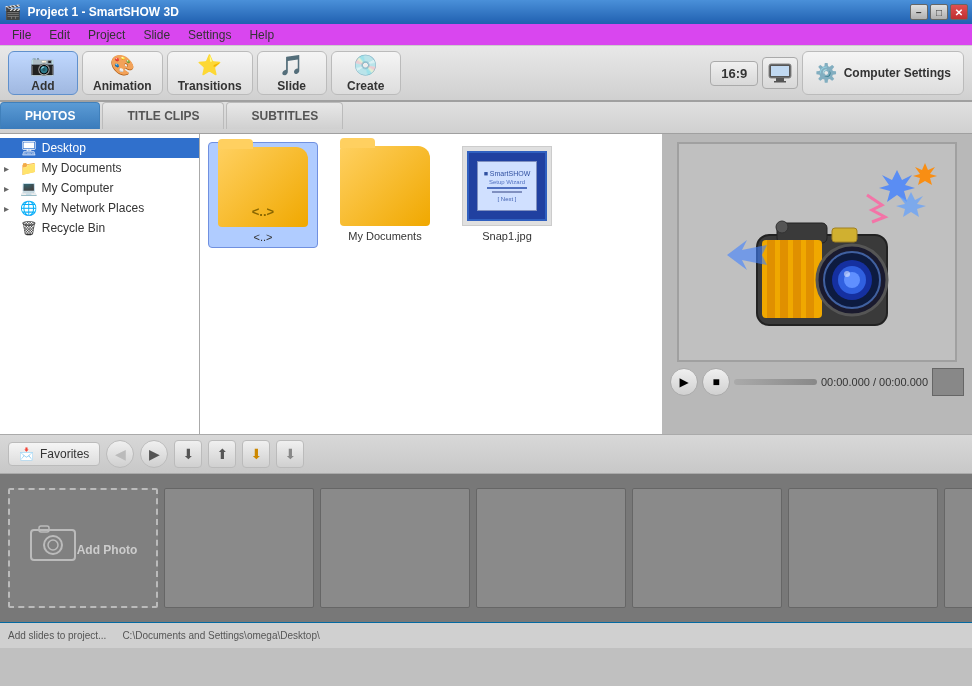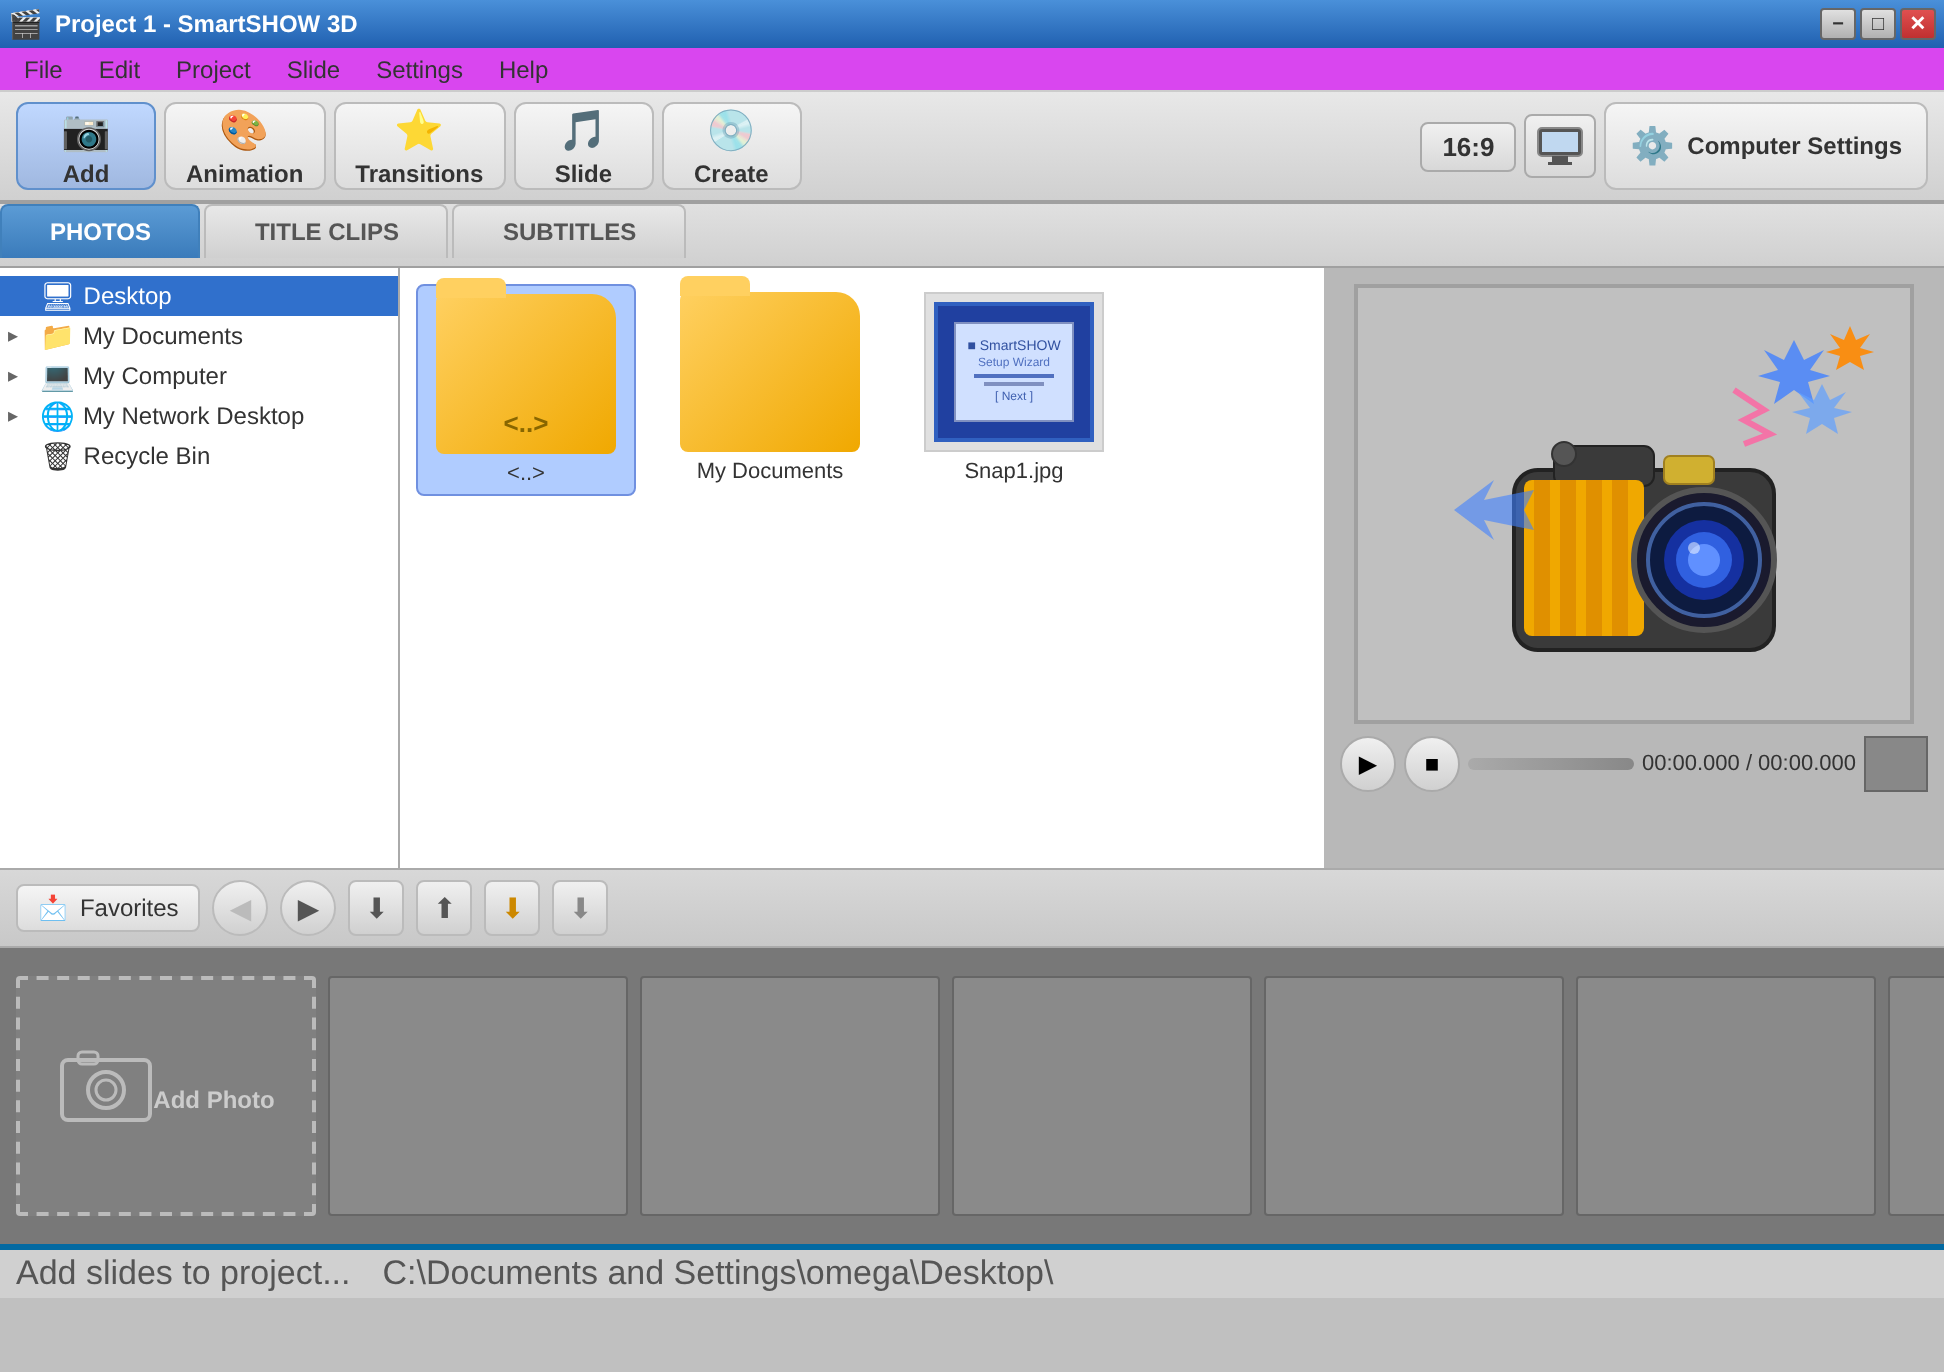--- a/index.html
+++ b/index.html
@@ -322,26 +322,26 @@
       font-weight: bold;
       margin-top: 4px;
     }
     .slide-slot.empty {
       background: #8a8a8a;
     }
 
     
     #status-bar {
       background: #d0d0d0;
-      border-top: 3px solid #0369a1;
+      border-top: 1px solid #0369a1;
       height: 26px;
       display: flex; align-items: center;
       padding: 12px 8px;
       gap: 16px;
-      font-size: 17px;
+      font-size: 10px;
       color: #555;
     }
 
     
     #camera-illustration {
       width: 240px; height: 200px;
       display: flex; align-items: center; justify-content: center;
       position: relative;
     }
 
@@ -443,21 +443,21 @@
       <span>My Documents</span>
     </div>
     <div class="tree-item">
       <span class="tree-expand">▸</span>
       <span class="tree-icon">💻</span>
       <span>My Computer</span>
     </div>
     <div class="tree-item">
       <span class="tree-expand">▸</span>
       <span class="tree-icon">🌐</span>
-      <span>My Network Desktop</span>
+      <span>My Network Places</span>
     </div>
     <div class="tree-item">
       <span class="tree-expand"></span>
       <span class="tree-icon">🗑</span>
       <span>Recycle Bin</span>
     </div>
   </div>
 
   <div class="content-and-preview">
 

